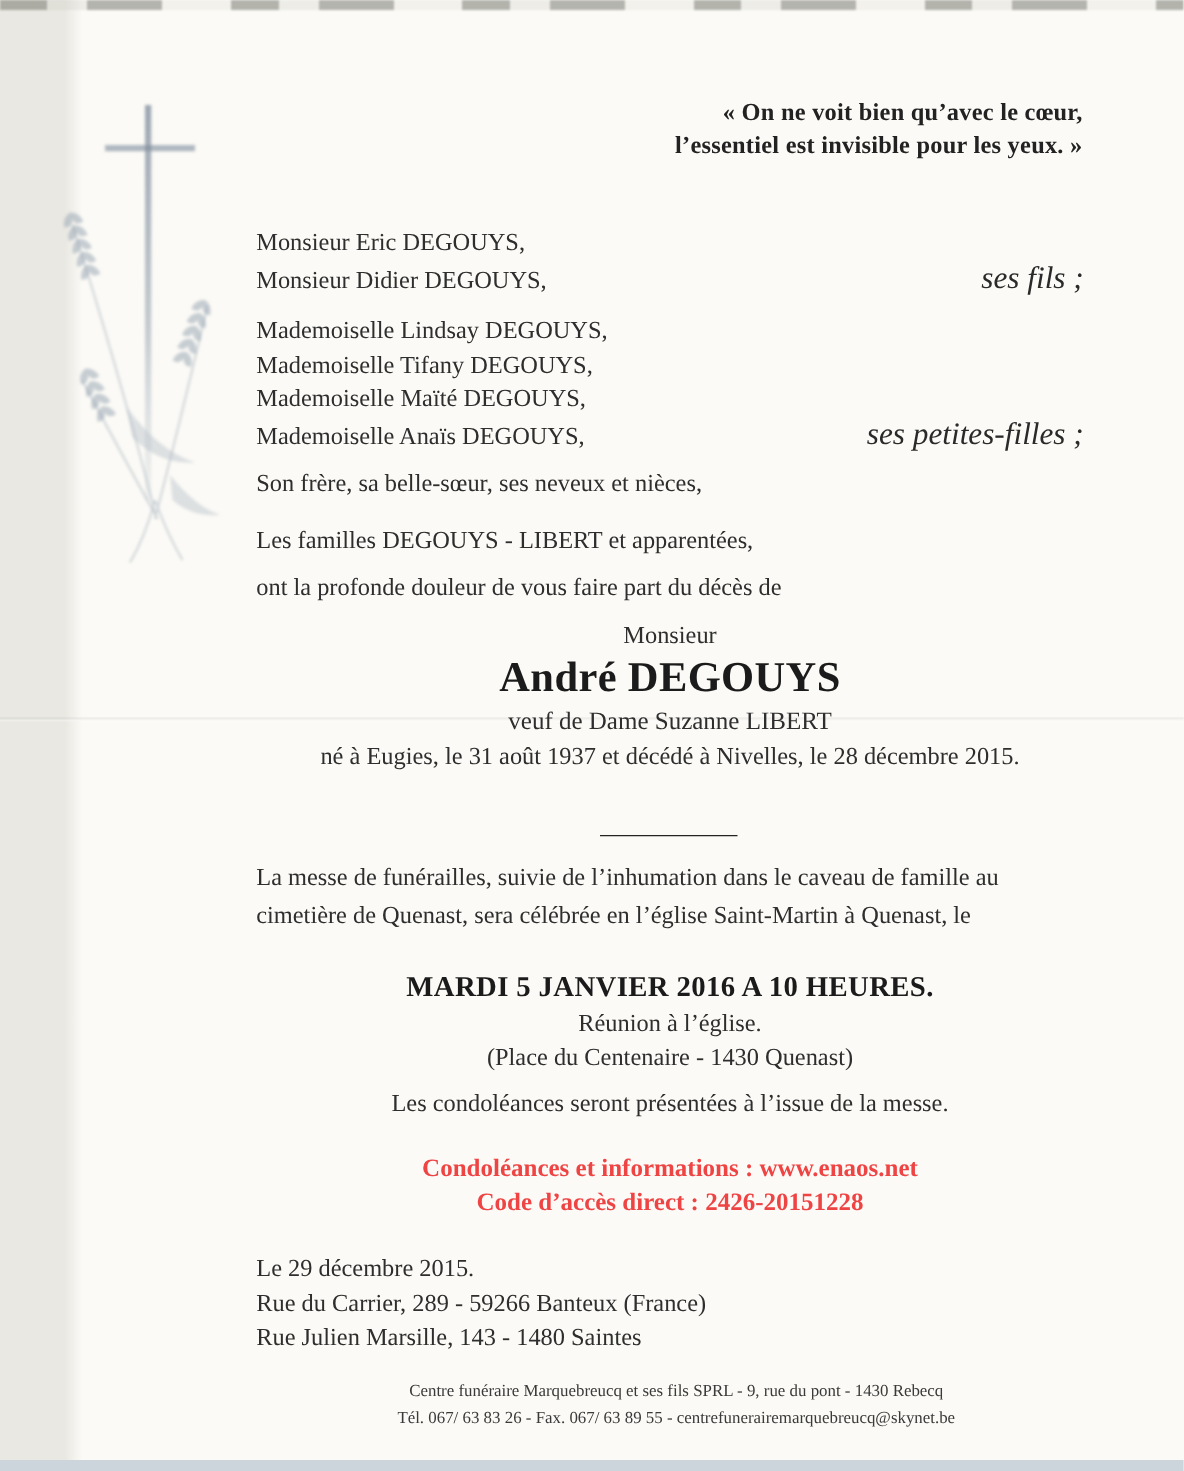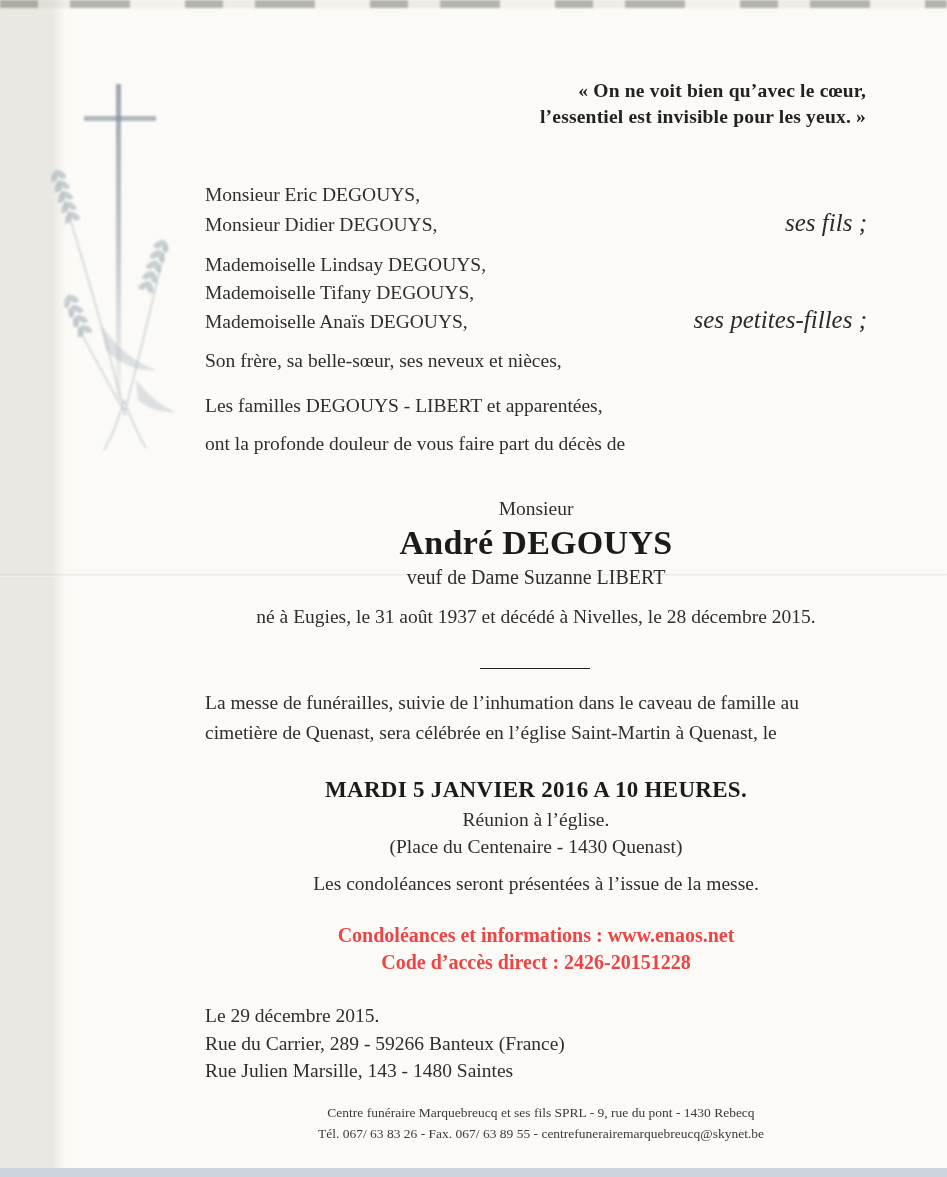--- a/index.html
+++ b/index.html
@@ -43,21 +43,21 @@
   }
   .main-text .row{display:flex;justify-content:space-between;align-items:baseline;}
   .relation{font-style:italic;font-size:25px;color:#2a2a2a;}
   .sp12{height:12px;} .sp11{height:11px;} .sp17{height:17px;} .sp10{height:10px;}
   .gd{line-height:27.5px;}
 
   .deceased{position:absolute;left:205px;top:498px;width:662px;text-align:center;}
   .deceased .title{font-size:19.5px;}
   .deceased .name{font-size:34px;font-weight:bold;color:#1b1b1b;margin-top:4px;letter-spacing:.3px;}
   .deceased .widow{font-size:20px;margin-top:4px;}
-  .deceased .life{font-size:19.5px;margin-top:17px;font-family:Liberation Serif, serif;}
+  .deceased .life{font-size:19.5px;margin-top:6px;font-family:Liberation Serif, serif;}
 
   .divider{position:absolute;left:480px;top:668px;width:110px;border-top:1.6px solid #222;}
 
   .ceremony-par{position:absolute;left:205px;top:688px;width:664px;font-size:19.5px;line-height:30px;}
 
   .center-block{position:absolute;left:205px;width:662px;text-align:center;}
   .date-line{top:777px;font-size:23px;font-weight:bold;color:#1b1b1b;letter-spacing:.3px;}
   .meeting-line{top:809px;font-size:19.5px;}
   .place-line{top:836px;font-size:19.5px;}
   .condo-line{top:873px;font-size:19.5px;}
@@ -131,20 +131,21 @@
 
 <div class="main-text">
   <div>Monsieur Eric DEGOUYS,</div>
   <div class="row">
     <span>Monsieur Didier DEGOUYS,</span>
     <span class="relation">ses fils ;</span>
   </div>
   <div class="sp12"></div>
   <div class="gd">Mademoiselle Lindsay DEGOUYS,</div>
   <div class="gd">Mademoiselle Tifany DEGOUYS,</div>
+  <div class="gd">Mademoiselle Maïté DEGOUYS,</div>
   <div class="row gd">
     <span>Mademoiselle Anaïs DEGOUYS,</span>
     <span class="relation">ses petites-filles ;</span>
   </div>
   <div class="sp11"></div>
   <div>Son frère, sa belle-sœur, ses neveux et nièces,</div>
   <div class="sp17"></div>
   <div>Les familles DEGOUYS - LIBERT et apparentées,</div>
   <div class="sp10"></div>
   <div>ont la profonde douleur de vous faire part du décès de</div>

